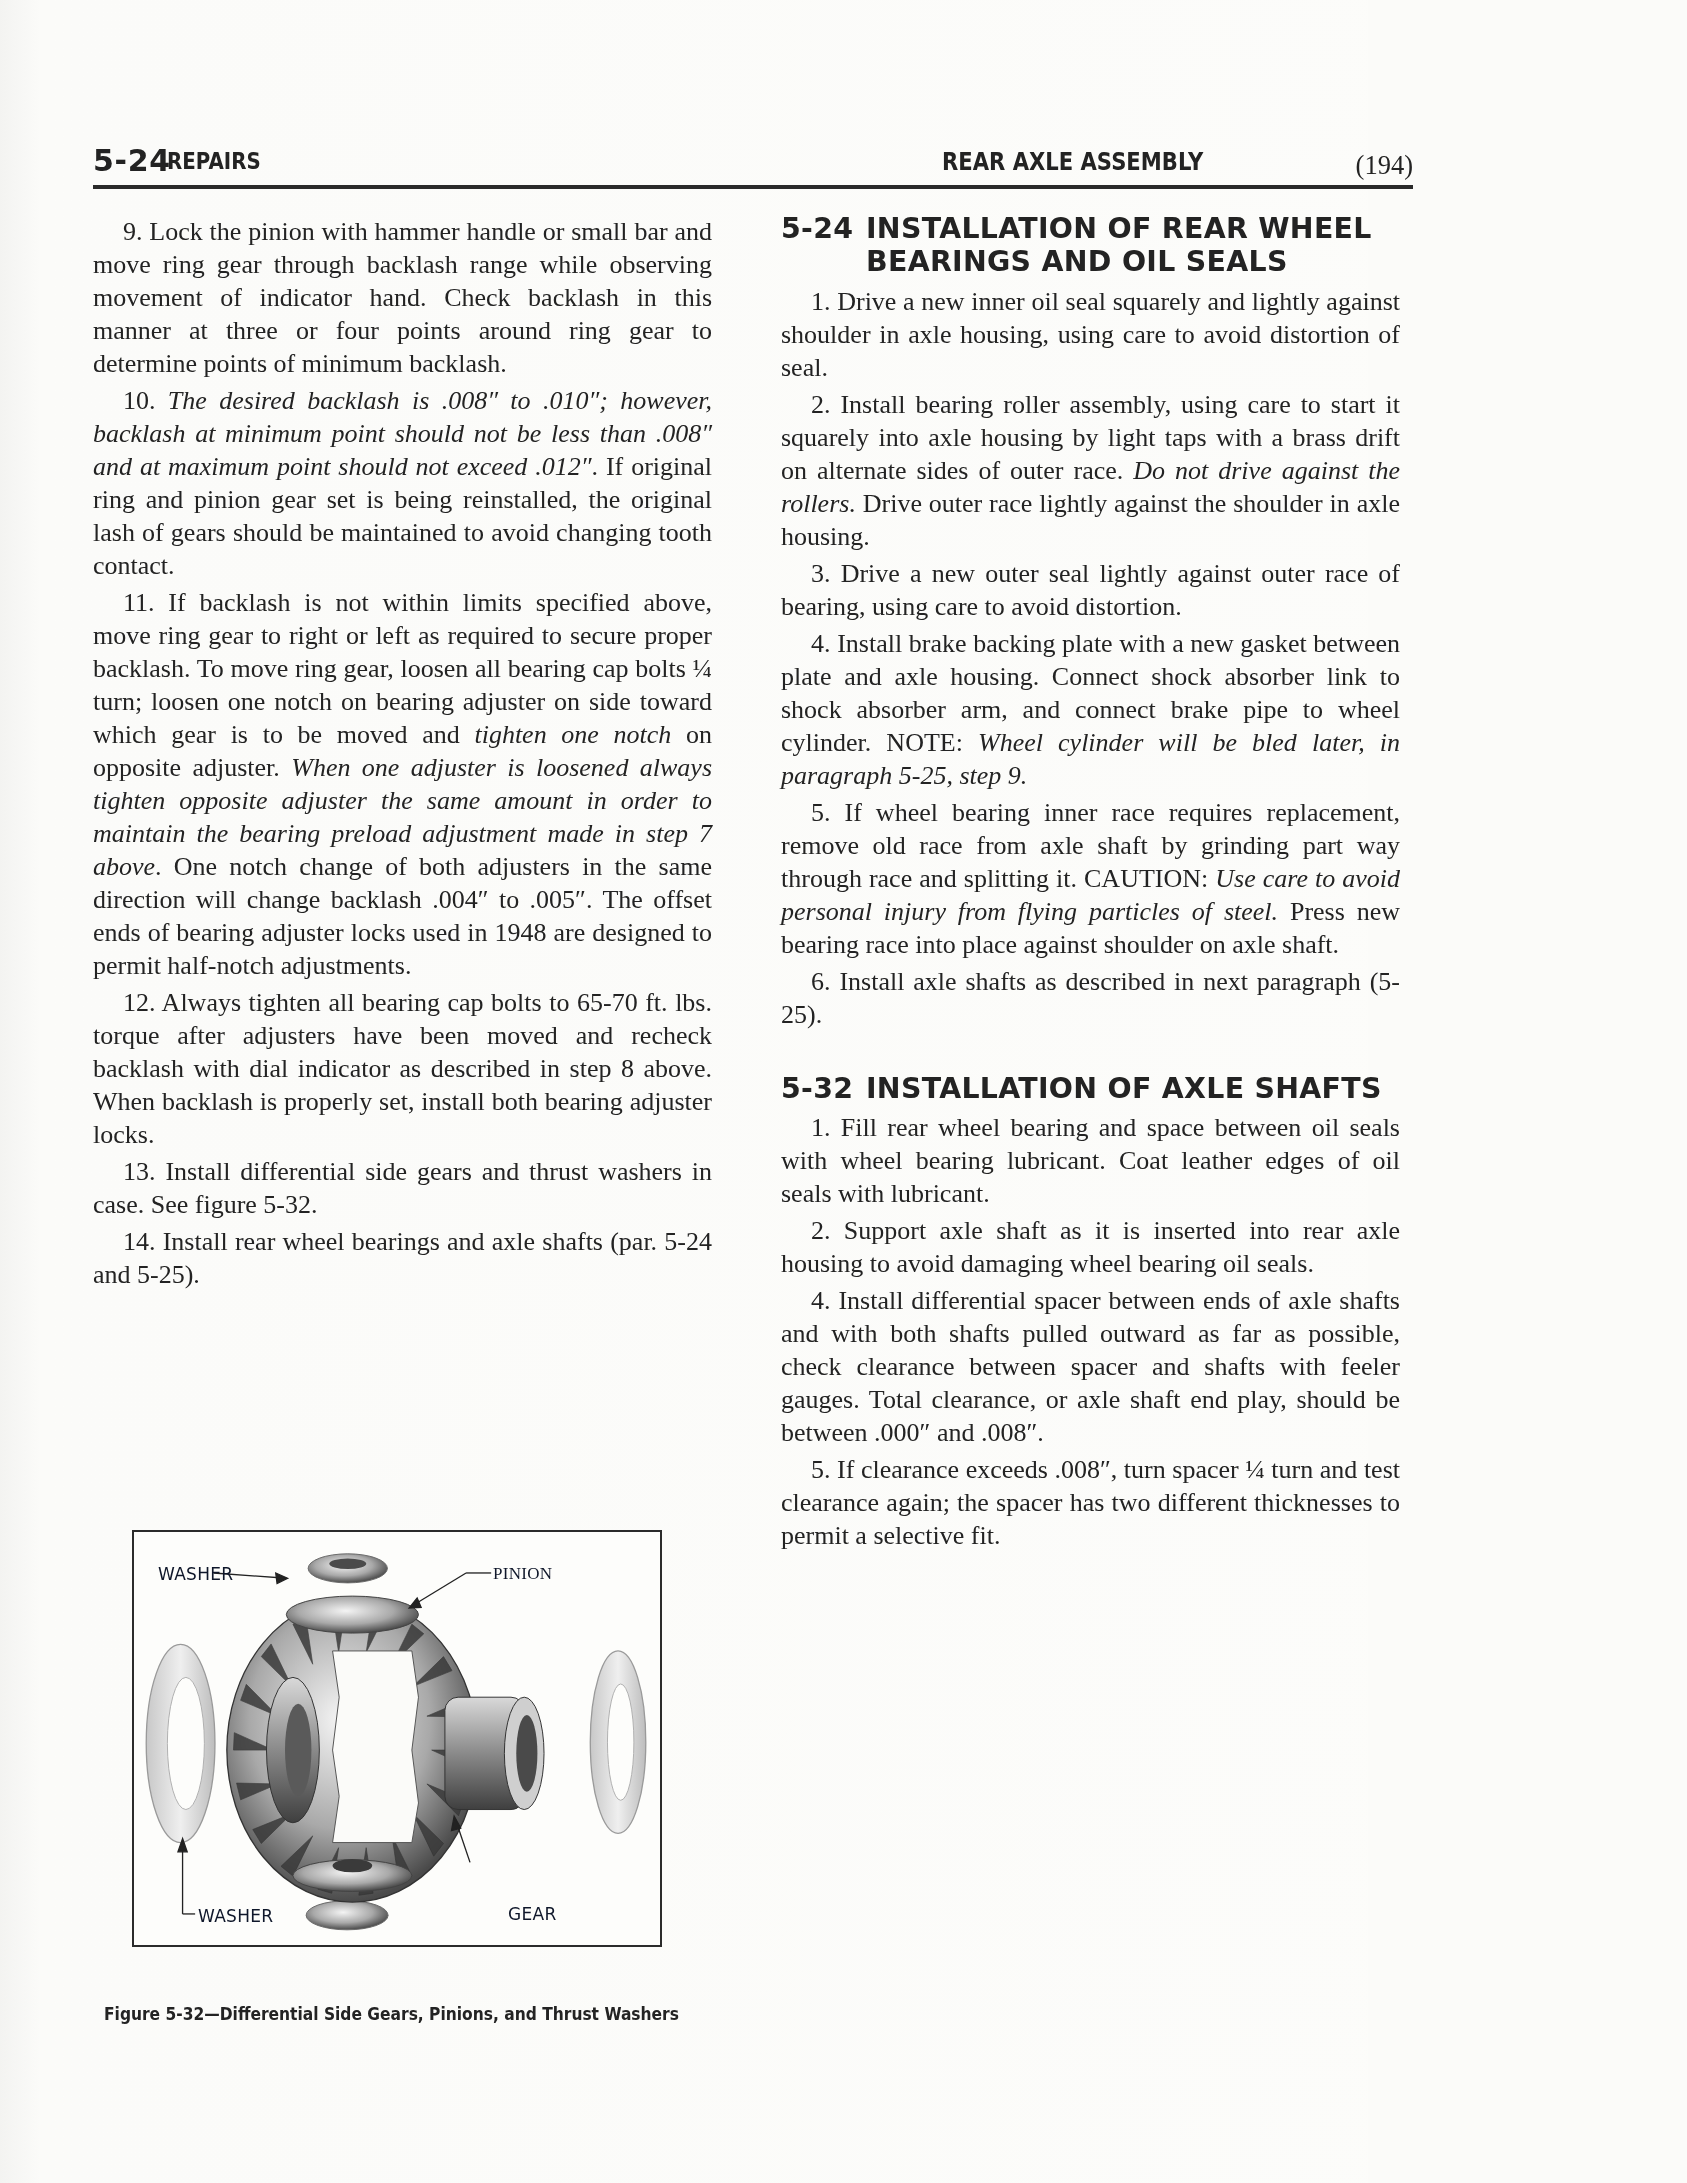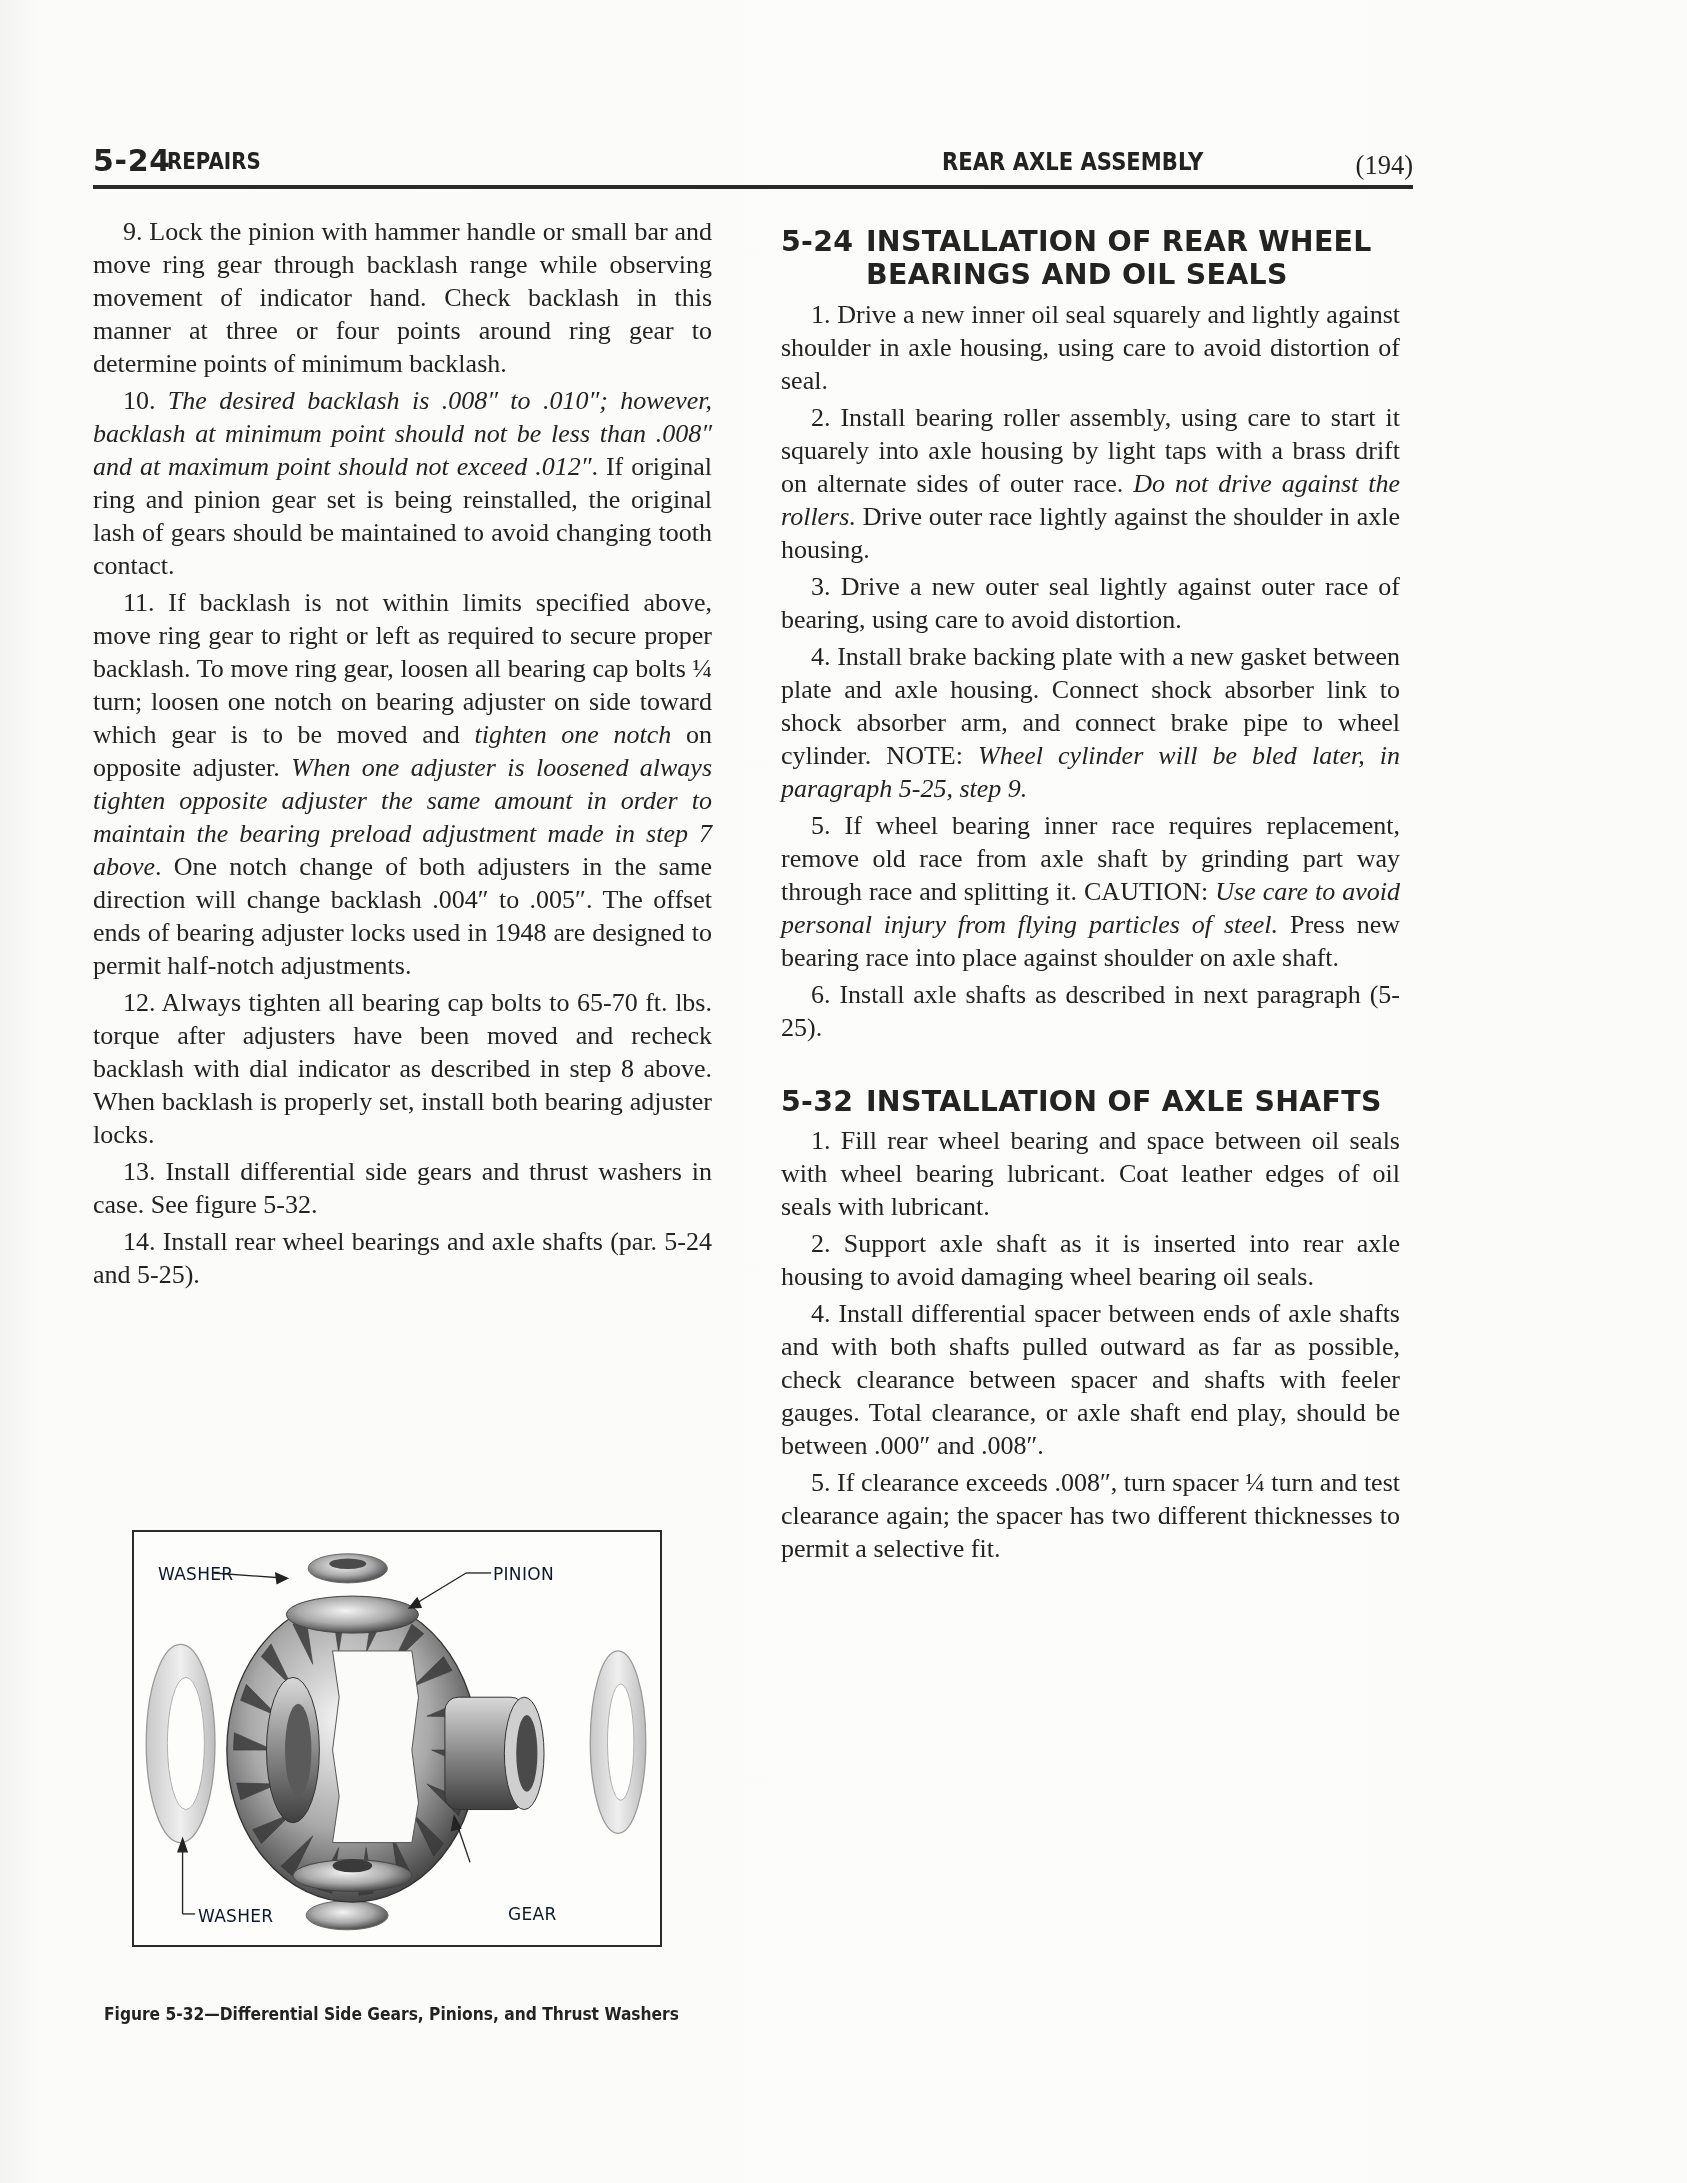--- a/index.html
+++ b/index.html
@@ -67,21 +67,21 @@
       position: absolute;
       top: 215px;
       width: 619px;
       font-size: 26px;
       line-height: 33px;
       text-align: justify;
       font-family: "Liberation Serif", serif;
       transform-origin: left top;
     }
     .col-left  { left: 93px; }
-    .col-right { left: 781px; top: 225px; }
+    .col-right { left: 781px; top: 212px; }
     .para {
       margin: 0 0 4px 0;
       text-indent: 30px;
     }
     .num { font-style: normal; }
     i, .it { font-style: italic; }
     .section-title {
       font-family: "DejaVu Sans", "Liberation Sans", sans-serif;
       font-weight: bold;
       font-size: 28.4px;
@@ -230,21 +230,21 @@
         <line x1="502" y1="62" x2="420" y2="112"></line>
         <polygon points="416,115 428,100 434,114"></polygon>
         <line x1="73" y1="470" x2="73" y2="578"></line>
         <line x1="73" y1="578" x2="92" y2="578"></line>
         <polygon points="73,464 66,484 80,484"></polygon>
         <line x1="486" y1="435" x2="508" y2="500"></line>
         <polygon points="484,430 480,452 494,448"></polygon>
       </g>
     </svg>
     <span class="fig-label" style="left:24px; top:32px;">WASHER</span>
-    <span class="fig-label" style="left:359px; top:32px;">PINION</span>
+    <span class="fig-label" style="left:359px; top:32px;font-family:Liberation Serif, serif;">PINION</span>
     <span class="fig-label" style="left:64px; top:374px;">WASHER</span>
     <span class="fig-label" style="left:374px; top:372px;">GEAR</span>
   </div>
   <div class="fig-caption">Figure 5-32—Differential Side Gears, Pinions, and Thrust Washers</div>
 
   <div class="col col-right" id="col-right">
     <h2 class="section-title">
       <span class="sec-num">5-24</span><span>INSTALLATION OF REAR WHEEL</span>
       <span class="sec-line2">BEARINGS AND OIL SEALS</span>
     </h2>

